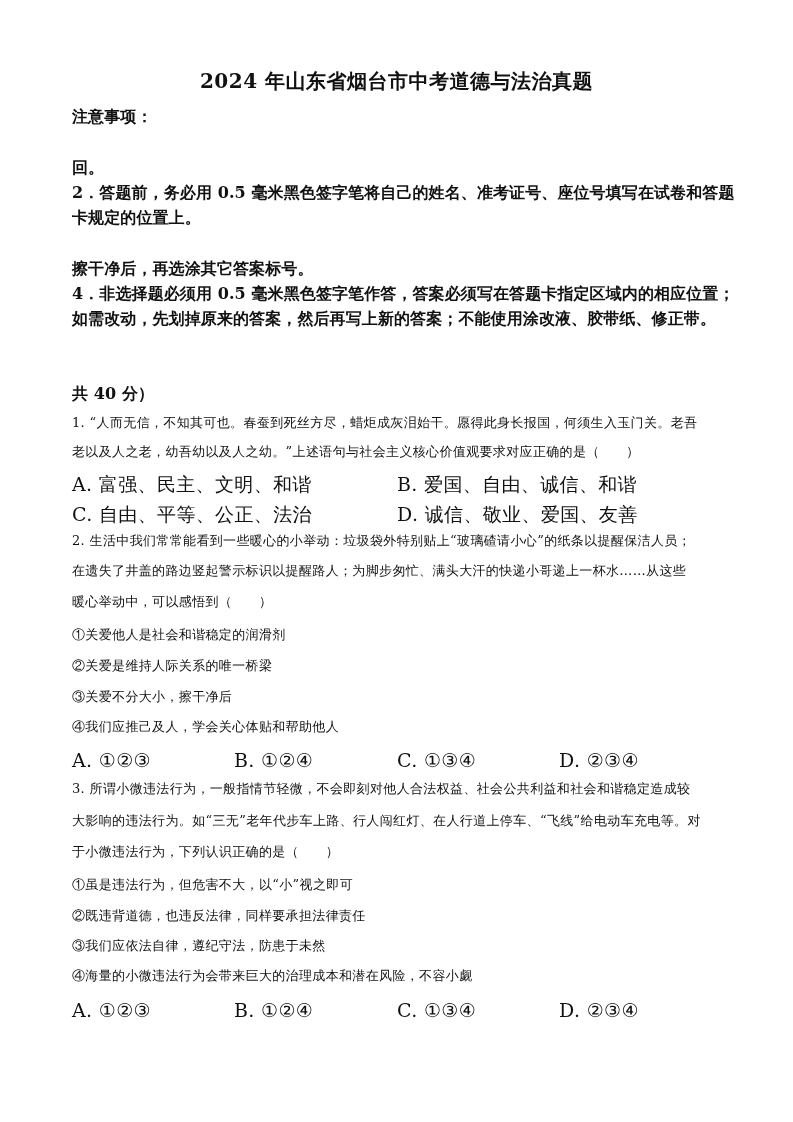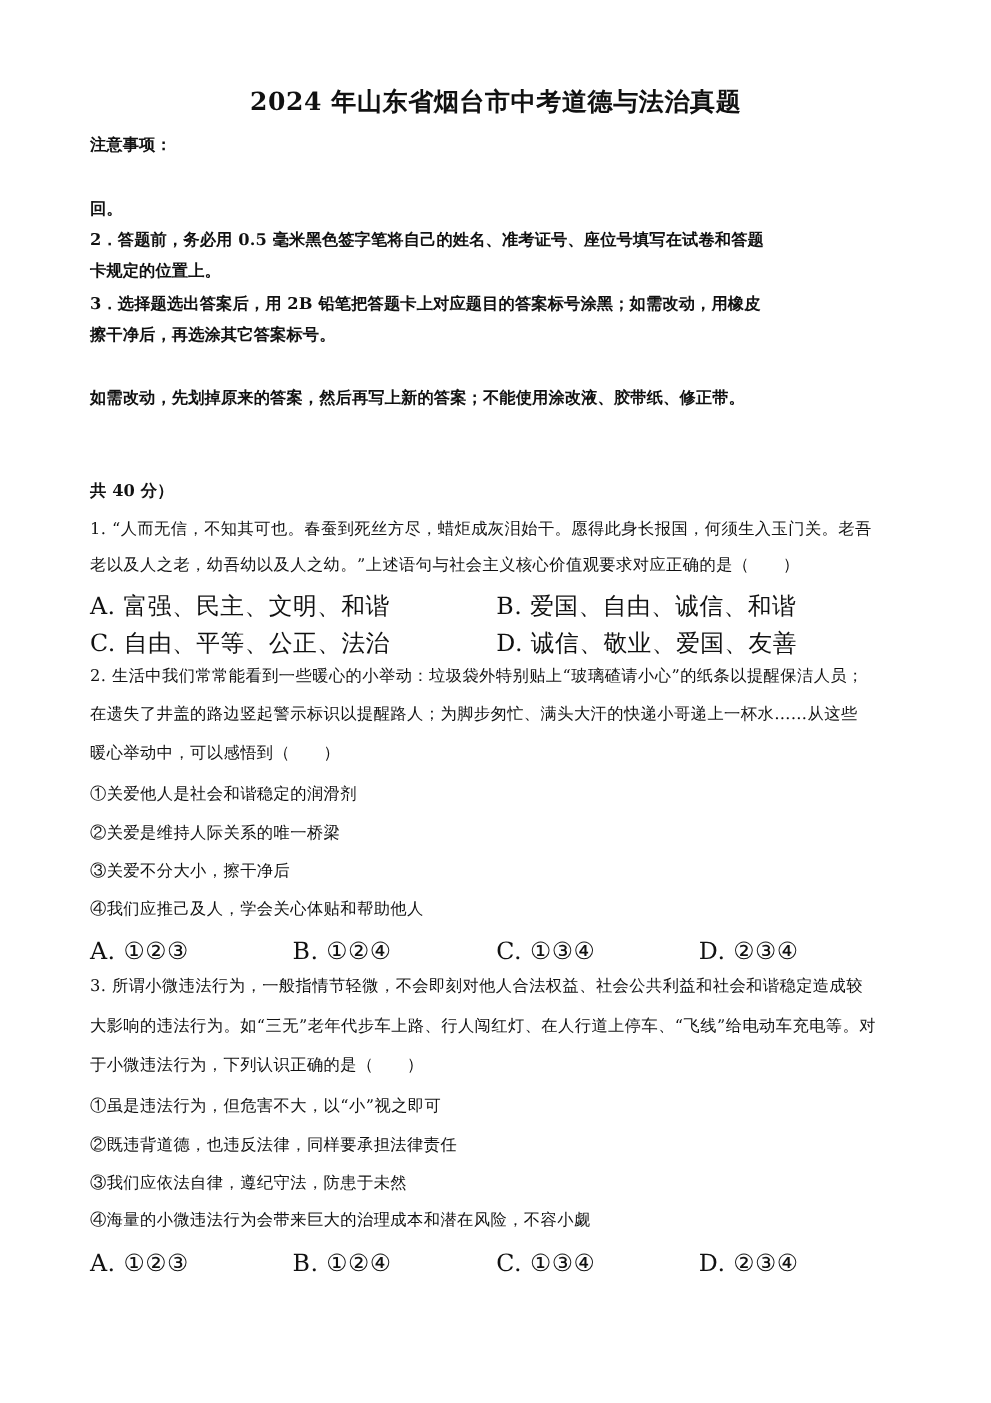--- a/index.html
+++ b/index.html
@@ -2,37 +2,37 @@
 <html><head>
 <meta charset="utf-8">
 <style>
   html, body { margin: 0; padding: 0; background: #ffffff; }
   body { width: 793px; height: 1122px; position: relative; overflow: hidden;
          font-family: "DejaVu Serif", "Liberation Serif", serif; color: #111; }
   .page { position: absolute; left: 0; top: 0; width: 793px; height: 1122px; }
   .title { position: absolute; left: 0; width: 793px; top: 68px; text-align: center;
            font-weight: bold; font-size: 20px; letter-spacing: 0.5px; }
   .line { position: absolute; left: 72px; white-space: nowrap; }
-  .b { font-weight: bold; font-size: 13px; letter-spacing: 0.1px; }
+  .b { font-weight: bold; font-size: 16px; letter-spacing: 0.1px; }
   .n { font-size: 13px; letter-spacing: 0.35px; }
   .opt { position: absolute; white-space: nowrap; font-size: 19px; letter-spacing: 0.35px; }
 </style>
 </head>
 <body>
 
 <div class="page">
 
   <div class="title">2024 年山东省烟台市中考道德与法治真题</div>
 
   <div class="line b" style="top:107px">注意事项：</div>
   <div class="line b" style="top:158px">回。</div>
   <div class="line b" style="top:183px">2．答题前，务必用 0.5 毫米黑色签字笔将自己的姓名、准考证号、座位号填写在试卷和答题</div>
   <div class="line b" style="top:208px">卡规定的位置上。</div>
-  <div class="line b" style="top:234px">3．选择题选出答案后，用 2B 铅笔把答题卡上对应题目的答案标号涂黑；如需改动，用橡皮</div>
   <div class="line b" style="top:259px">擦干净后，再选涂其它答案标号。</div>
+  <div class="line b" style="top:284px">4．非选择题必须用 0.5 毫米黑色签字笔作答，答案必须写在答题卡指定区域内的相应位置；</div>
   <div class="line b" style="top:309px">如需改动，先划掉原来的答案，然后再写上新的答案；不能使用涂改液、胶带纸、修正带。</div>
 
   <div class="line b" style="top:384px">共 40 分）</div>
 
   <div>
     <div class="line n" style="top:414px">1. “人而无信，不知其可也。春蚕到死丝方尽，蜡炬成灰泪始干。愿得此身长报国，何须生入玉门关。老吾</div>
     <div class="line n" style="top:443px">老以及人之老，幼吾幼以及人之幼。”上述语句与社会主义核心价值观要求对应正确的是（　　）</div>
     <div class="opt" style="left:72px; top:472px">A. 富强、民主、文明、和谐</div>
     <div class="opt" style="left:397px; top:472px">B. 爱国、自由、诚信、和谐</div>
     <div class="opt" style="left:72px; top:502px">C. 自由、平等、公正、法治</div>

